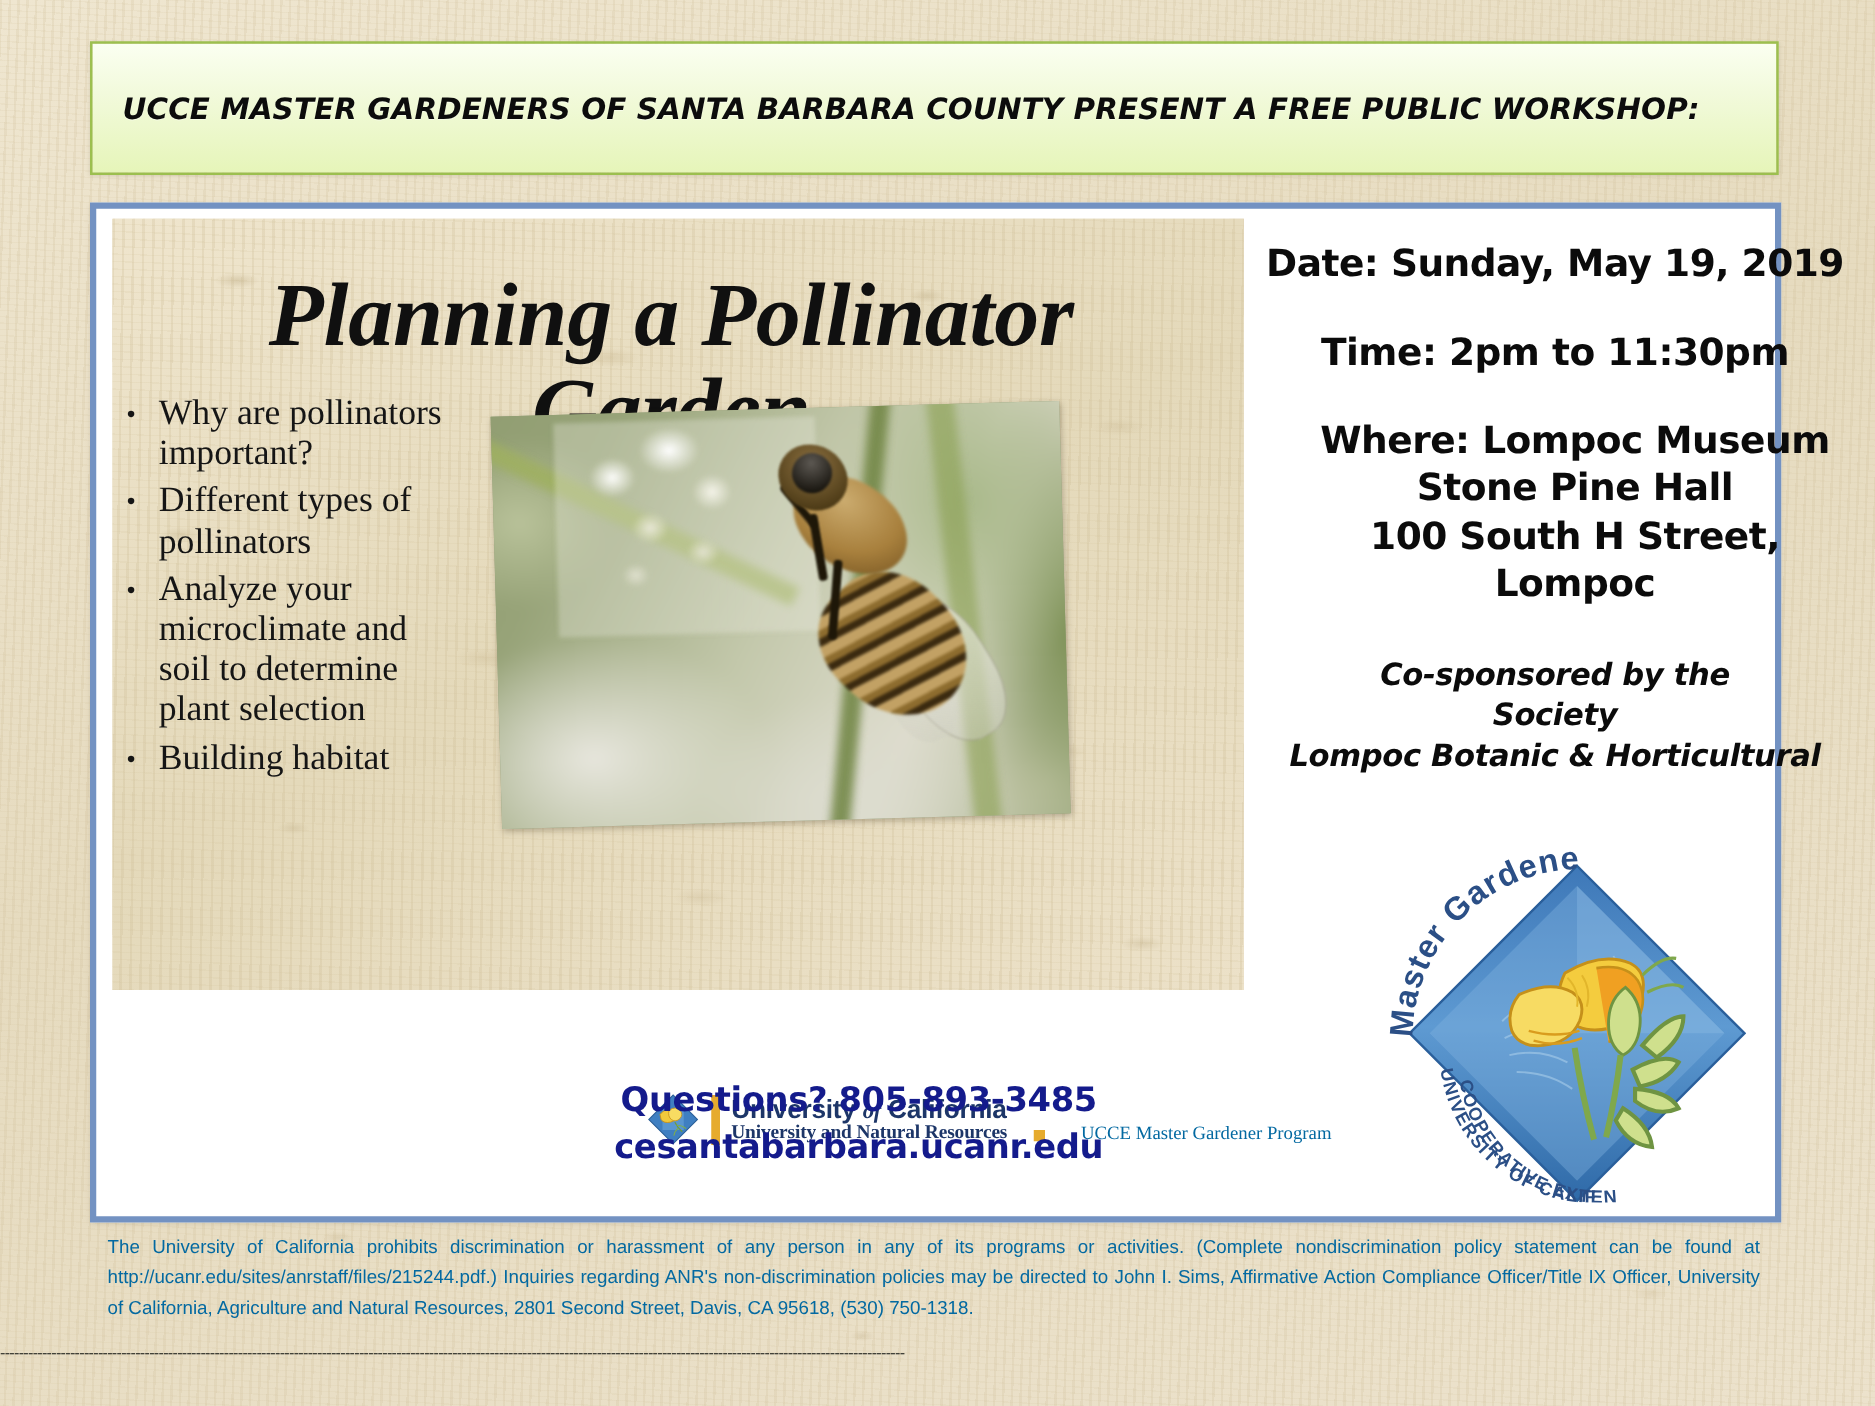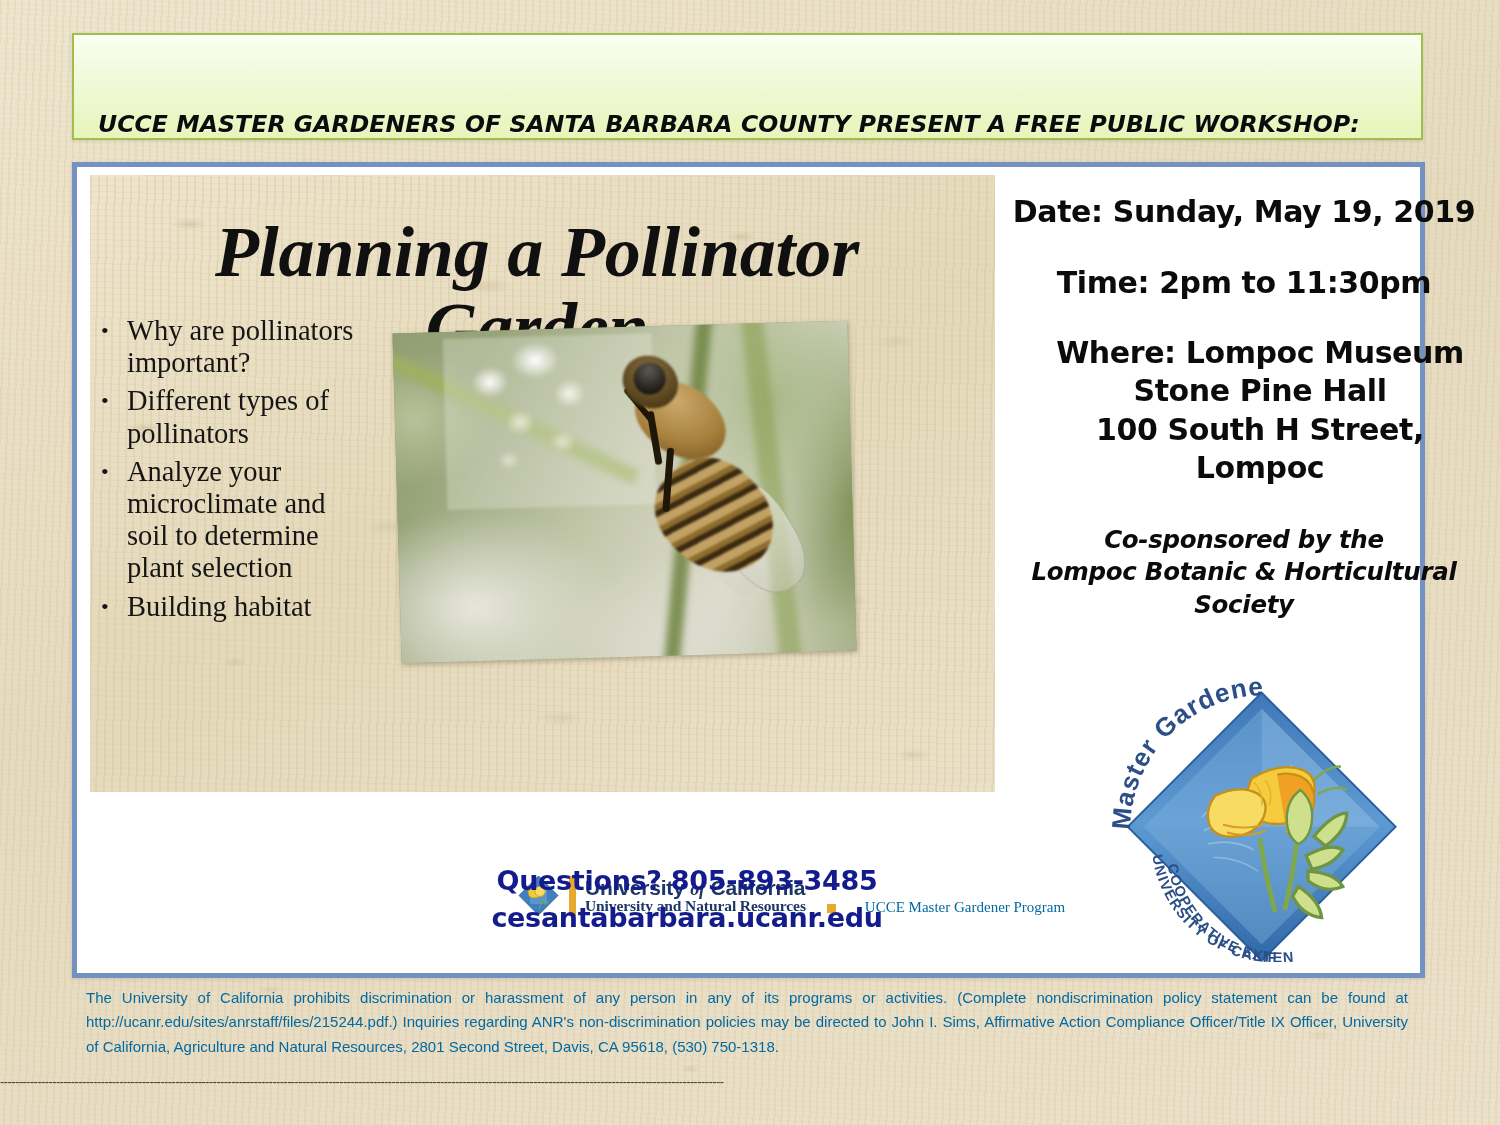--- a/index.html
+++ b/index.html
@@ -32,21 +32,21 @@
       repeating-linear-gradient(3deg, rgba(214,199,163,.18) 0 1px, rgba(0,0,0,0) 1px 5px),
       linear-gradient(160deg,#efe6d0 0%,#e6dbbf 45%,#ece2cc 100%);
   }
 
   
   .banner{
     position:absolute;left:72px;top:33px;width:1351px;height:107px;
     box-sizing:border-box;
     border:2px solid #9cbf4f;
     background:linear-gradient(180deg,#fbfff1 0%,#f2fadc 38%,#e6f5b9 100%);
-    display:flex;align-items:flex-end;
+    display:flex;align-items:center;
     box-shadow:0 1px 3px rgba(120,110,80,.22);
   }
   .banner-text{
     padding-left:24px;padding-right:14px;
     font-family:"DejaVu Sans", sans-serif;
     font-weight:bold;font-style:italic;
     font-size:23.5px;letter-spacing:.1px;
     color:#0c0c0c;white-space:nowrap;
     text-shadow:0 1px 0 rgba(255,255,255,.45);
   }
@@ -336,22 +336,22 @@
     <div class="d-line">Time: 2pm to 11:30pm</div>
     <div class="d-gap"></div>
     <div class="d-where">
       <div>Where: Lompoc Museum</div>
       <div>Stone Pine Hall</div>
       <div>100 South H Street,</div>
       <div>Lompoc</div>
     </div>
     <div class="cosponsor">
       <div>Co-sponsored by the</div>
+      <div>Society</div>
       <div>Lompoc Botanic &amp; Horticultural</div>
-      <div>Society</div>
     </div>
   </div>
 
   <div class="mg-logo">
     <svg viewBox="0 0 300 300" width="290" height="290">
       <defs>
         <linearGradient id="mgblue" x1="0" y1="0" x2="1" y2="1">
           <stop offset="0%" stop-color="#3e78b8"></stop>
           <stop offset="48%" stop-color="#5e9ad2"></stop>
           <stop offset="100%" stop-color="#2f6aa8"></stop>

